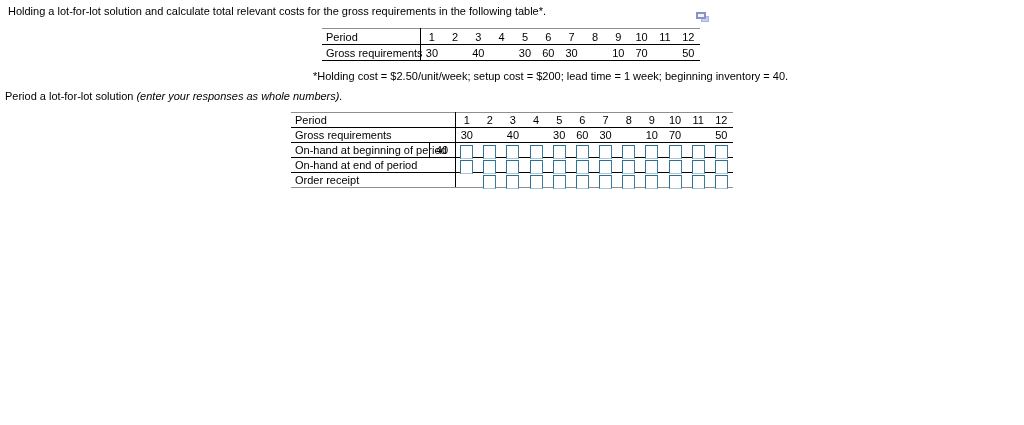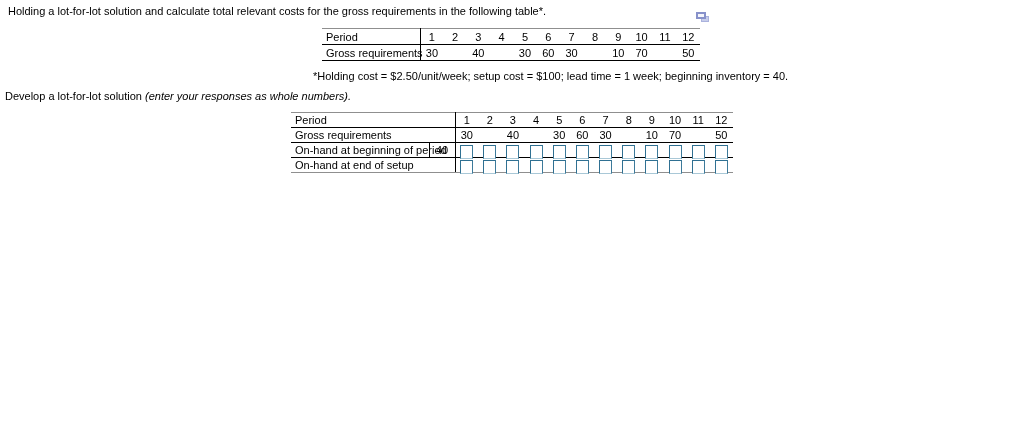--- a/index.html
+++ b/index.html
@@ -96,23 +96,23 @@
     <td class="num">30</td>
     <td class="num"></td>
     <td class="num">10</td>
     <td class="num">70</td>
     <td class="num"></td>
     <td class="num">50</td>
   </tr>
 </tbody>
   </table>
 
-<div class="abs" id="footnote">*Holding cost = $2.50/unit/week; setup cost = $100; lead time = 1 week; beginning inventory = 40.</div>
+<div class="abs" id="footnote">*Holding cost = $2.50/unit/week; setup cost = $200; lead time = 1 week; beginning inventory = 40.</div>
 
-<div class="abs" id="instruction2"><span>Develop a lot-for-lot solution </span><span class="it">(enter your responses as whole numbers).</span></div>
+<div class="abs" id="instruction2"><span>Period a lot-for-lot solution </span><span class="it">(enter your responses as whole numbers).</span></div>
 
 <table class="abs" id="sol-table">
   <colgroup>
       <col style="width:138px">
       <col style="width:26px">
       <col span="12">
     </colgroup>
   <tbody>
       <tr>
     <td class="lbl vr" colspan="2">Period</td>
@@ -154,22 +154,37 @@
     <td class="bc"><input class="ib" style=""></td>
     <td class="bc"><input class="ib" style=""></td>
     <td class="bc"><input class="ib" style=""></td>
     <td class="bc"><input class="ib" style=""></td>
     <td class="bc"><input class="ib" style=""></td>
     <td class="bc"><input class="ib" style=""></td>
     <td class="bc"><input class="ib" style=""></td>
     <td class="bc"><input class="ib" style=""></td>
   </tr>
   <tr>
-    <td class="lbl vr" colspan="2">On-hand at end of setup</td>
+    <td class="lbl vr" colspan="2">On-hand at end of period</td>
     <td class="bc"><input class="ib" style=""></td>
+    <td class="bc"><input class="ib" style=""></td>
+    <td class="bc"><input class="ib" style=""></td>
+    <td class="bc"><input class="ib" style=""></td>
+    <td class="bc"><input class="ib" style=""></td>
+    <td class="bc"><input class="ib" style=""></td>
+    <td class="bc"><input class="ib" style=""></td>
+    <td class="bc"><input class="ib" style=""></td>
+    <td class="bc"><input class="ib" style=""></td>
+    <td class="bc"><input class="ib" style=""></td>
+    <td class="bc"><input class="ib" style=""></td>
+    <td class="bc"><input class="ib" style=""></td>
+  </tr>
+  <tr>
+    <td class="lbl vr" colspan="2">Order receipt</td>
+    <td class="bc"></td>
     <td class="bc"><input class="ib" style=""></td>
     <td class="bc"><input class="ib" style=""></td>
     <td class="bc"><input class="ib" style=""></td>
     <td class="bc"><input class="ib" style=""></td>
     <td class="bc"><input class="ib" style=""></td>
     <td class="bc"><input class="ib" style=""></td>
     <td class="bc"><input class="ib" style=""></td>
     <td class="bc"><input class="ib" style=""></td>
     <td class="bc"><input class="ib" style=""></td>
     <td class="bc"><input class="ib" style=""></td>

